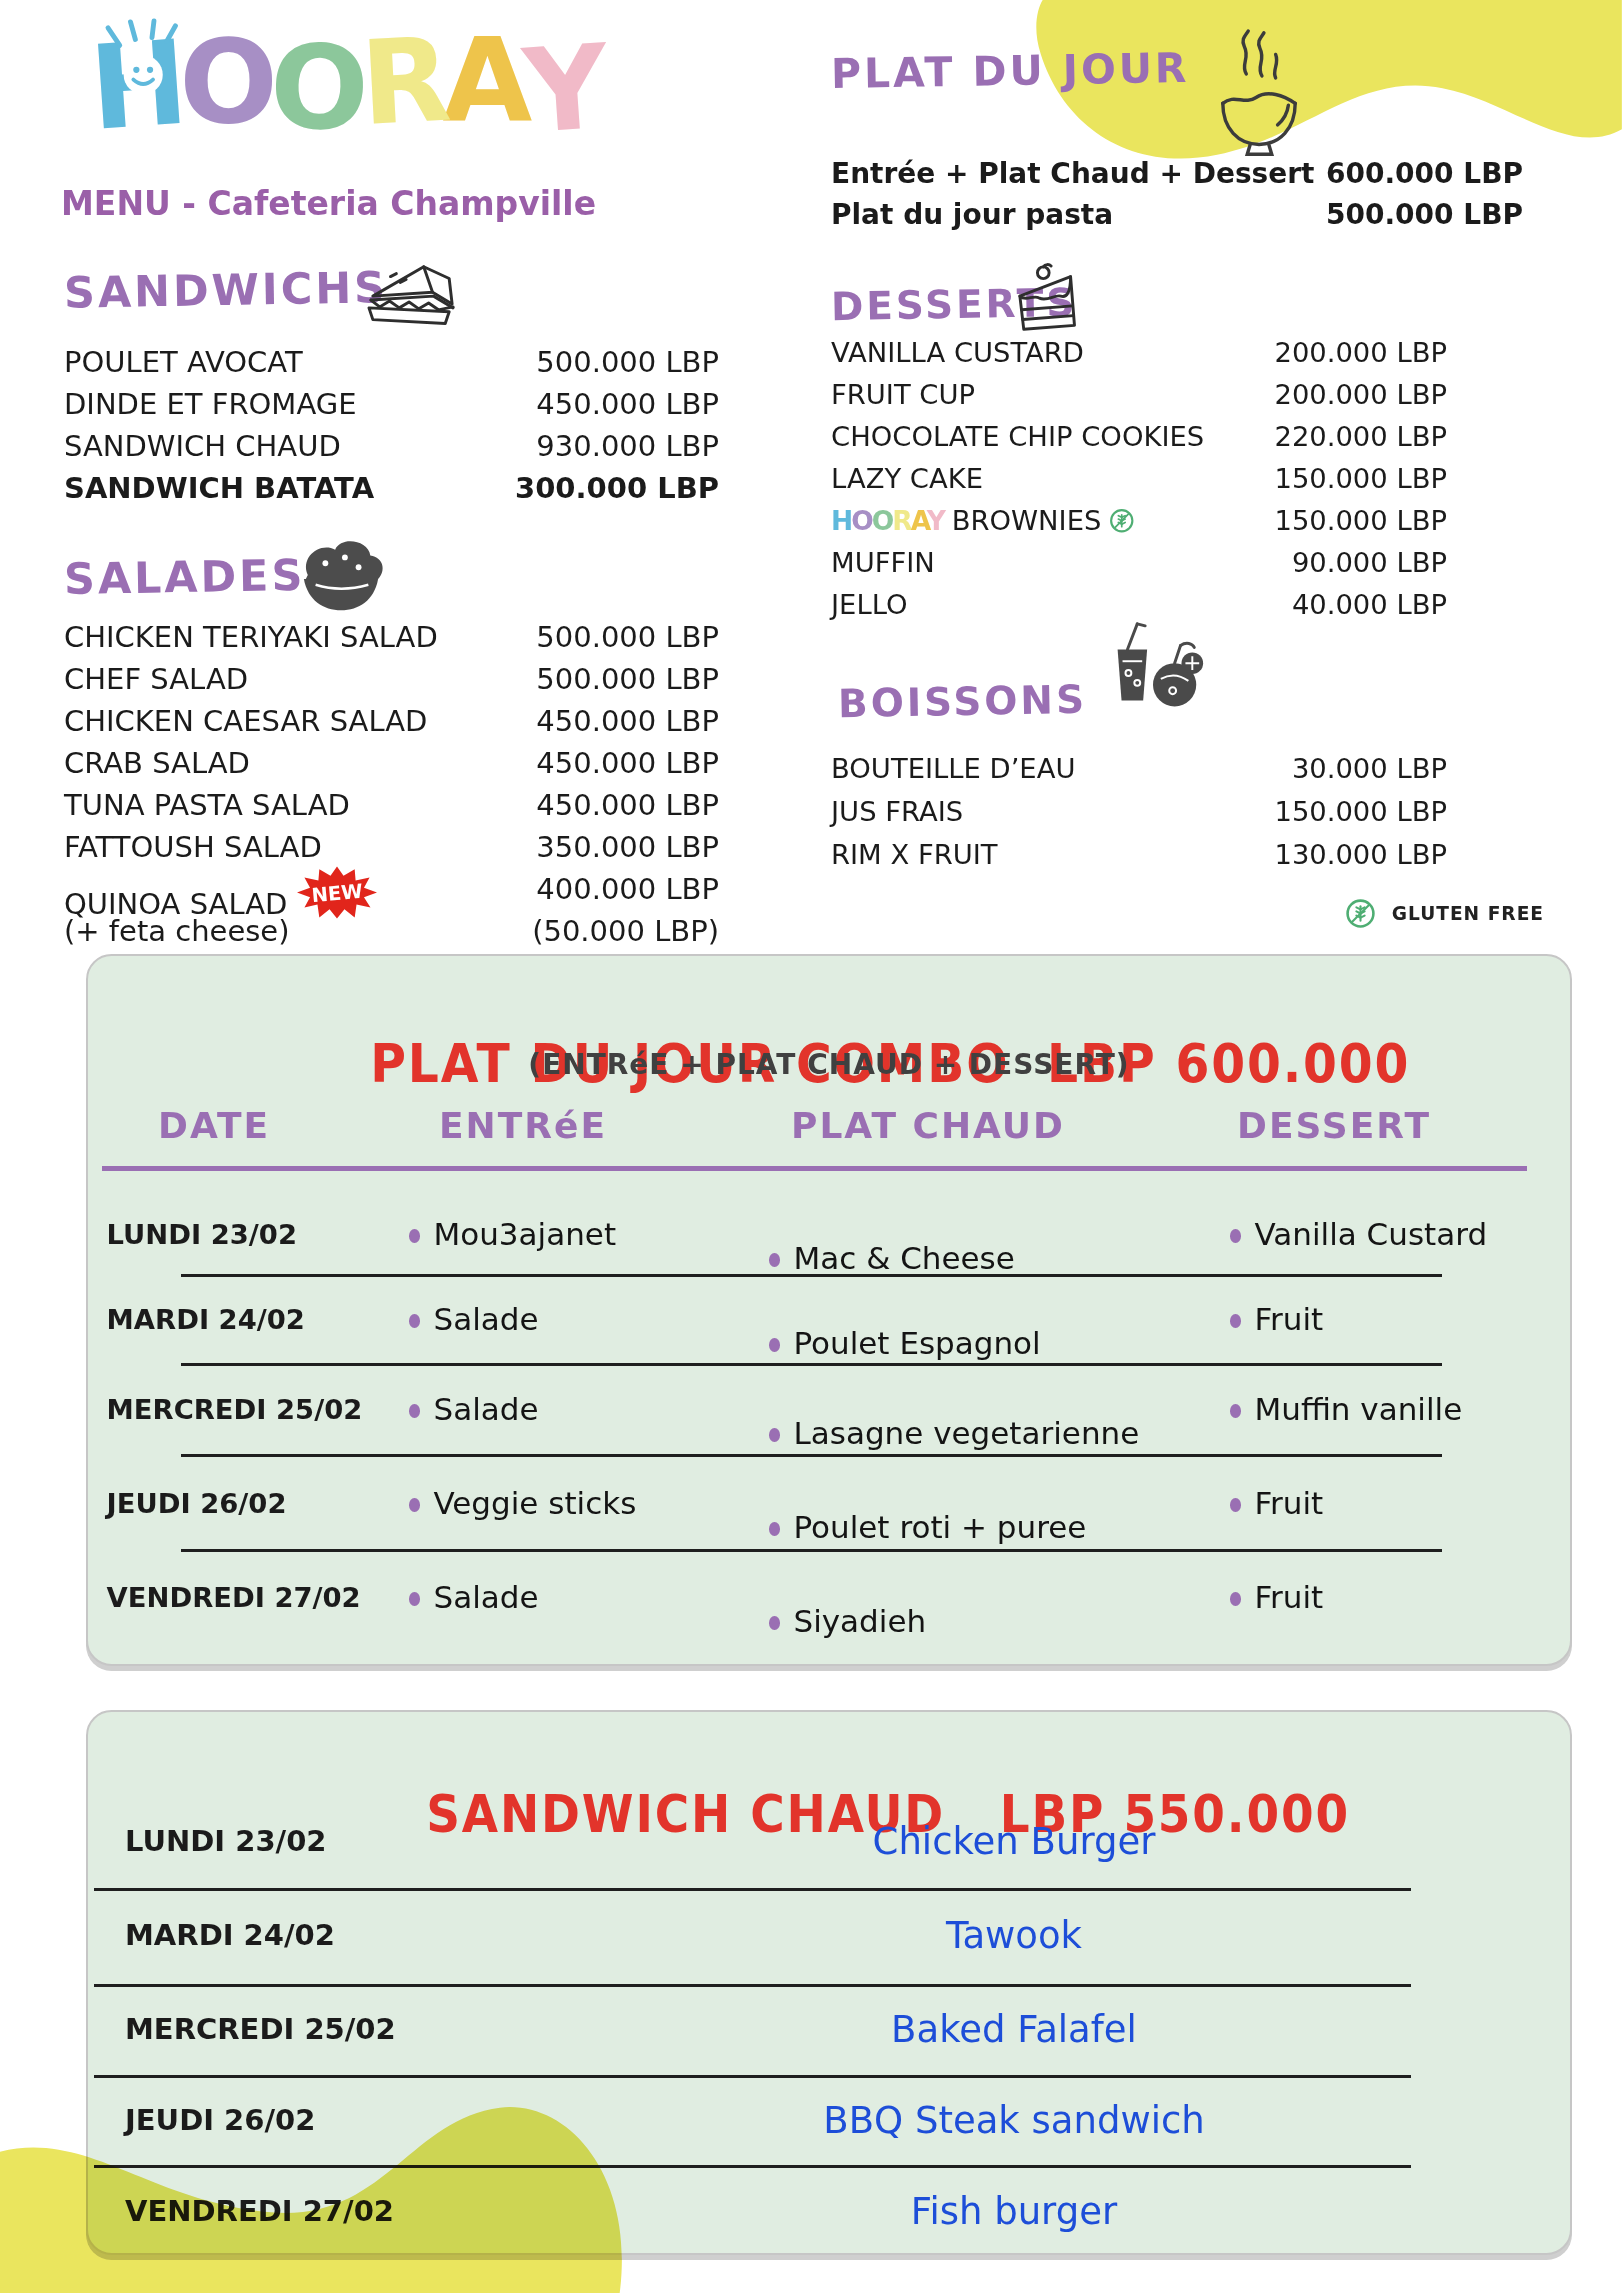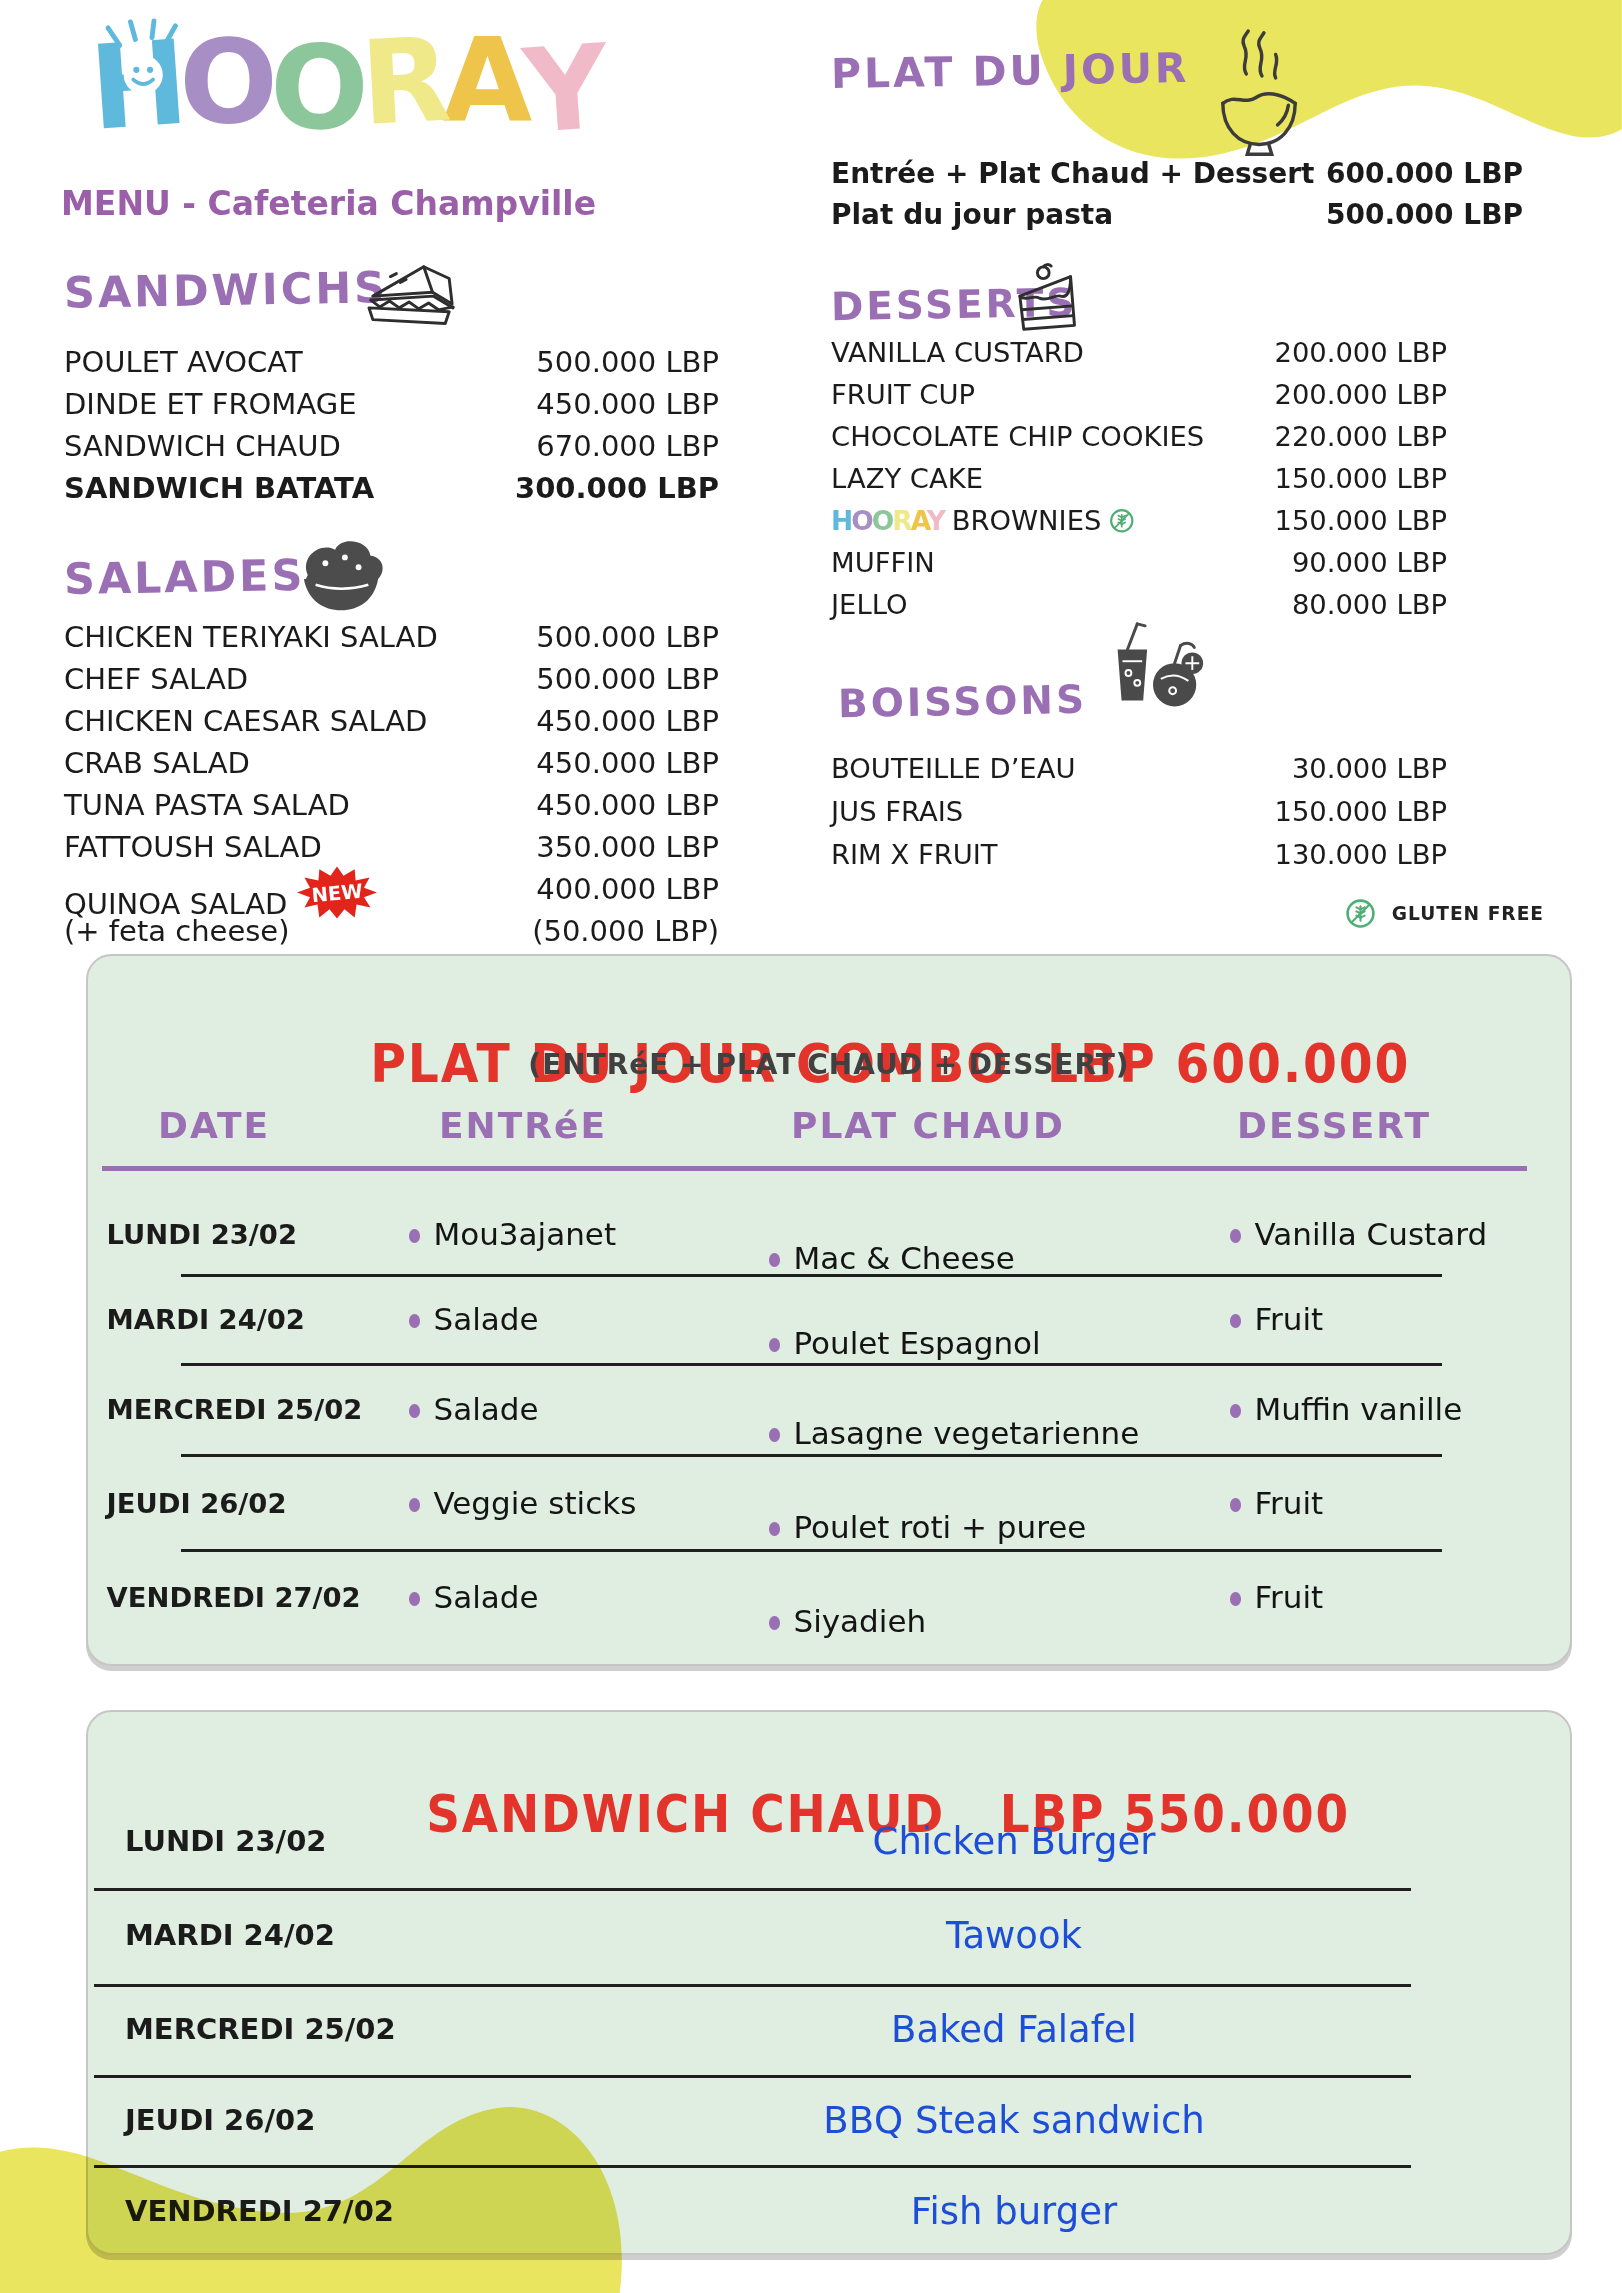--- a/index.html
+++ b/index.html
@@ -132,21 +132,21 @@
     <div class="mrow">
       <span class="name">POULET AVOCAT</span>
       <span class="price">500.000 LBP</span>
     </div>
     <div class="mrow">
       <span class="name">DINDE ET FROMAGE</span>
       <span class="price">450.000 LBP</span>
     </div>
     <div class="mrow">
       <span class="name">SANDWICH CHAUD</span>
-      <span class="price">670.000 LBP</span>
+      <span class="price">930.000 LBP</span>
     </div>
     <div class="mrow bold">
       <span class="name">SANDWICH BATATA</span>
       <span class="price">300.000 LBP</span>
     </div>
   </div>
 
   <div class="heading h-salades">SALADES</div>
   <svg class="abs" style="left:292px;top:534px;" width="98" height="84" viewBox="0 0 100 86">
     <path d="M16,42 C8,24 28,8 44,16 C50,2 78,6 80,22 C94,24 96,38 88,46 L14,46 Z" fill="#4c4c4c"></path>
@@ -264,21 +264,21 @@
         </svg>
       </span>
       <span class="price">150.000 LBP</span>
     </div>
     <div class="mrow">
       <span class="name">MUFFIN</span>
       <span class="price">90.000 LBP</span>
     </div>
     <div class="mrow">
       <span class="name">JELLO</span>
-      <span class="price">80.000 LBP</span>
+      <span class="price">40.000 LBP</span>
     </div>
   </div>
 
   <div class="heading h-boissons">BOISSONS</div>
   <svg class="abs" style="left:1096px;top:616px;" width="114" height="116" viewBox="0 0 116 118">
     <g fill="#4a4a4a">
       <path d="M22,34 L52,34 L48,86 L26,86 Z"></path>
       <circle cx="80" cy="70" r="22"></circle>
       <circle cx="98" cy="48" r="11"></circle>
     </g>

